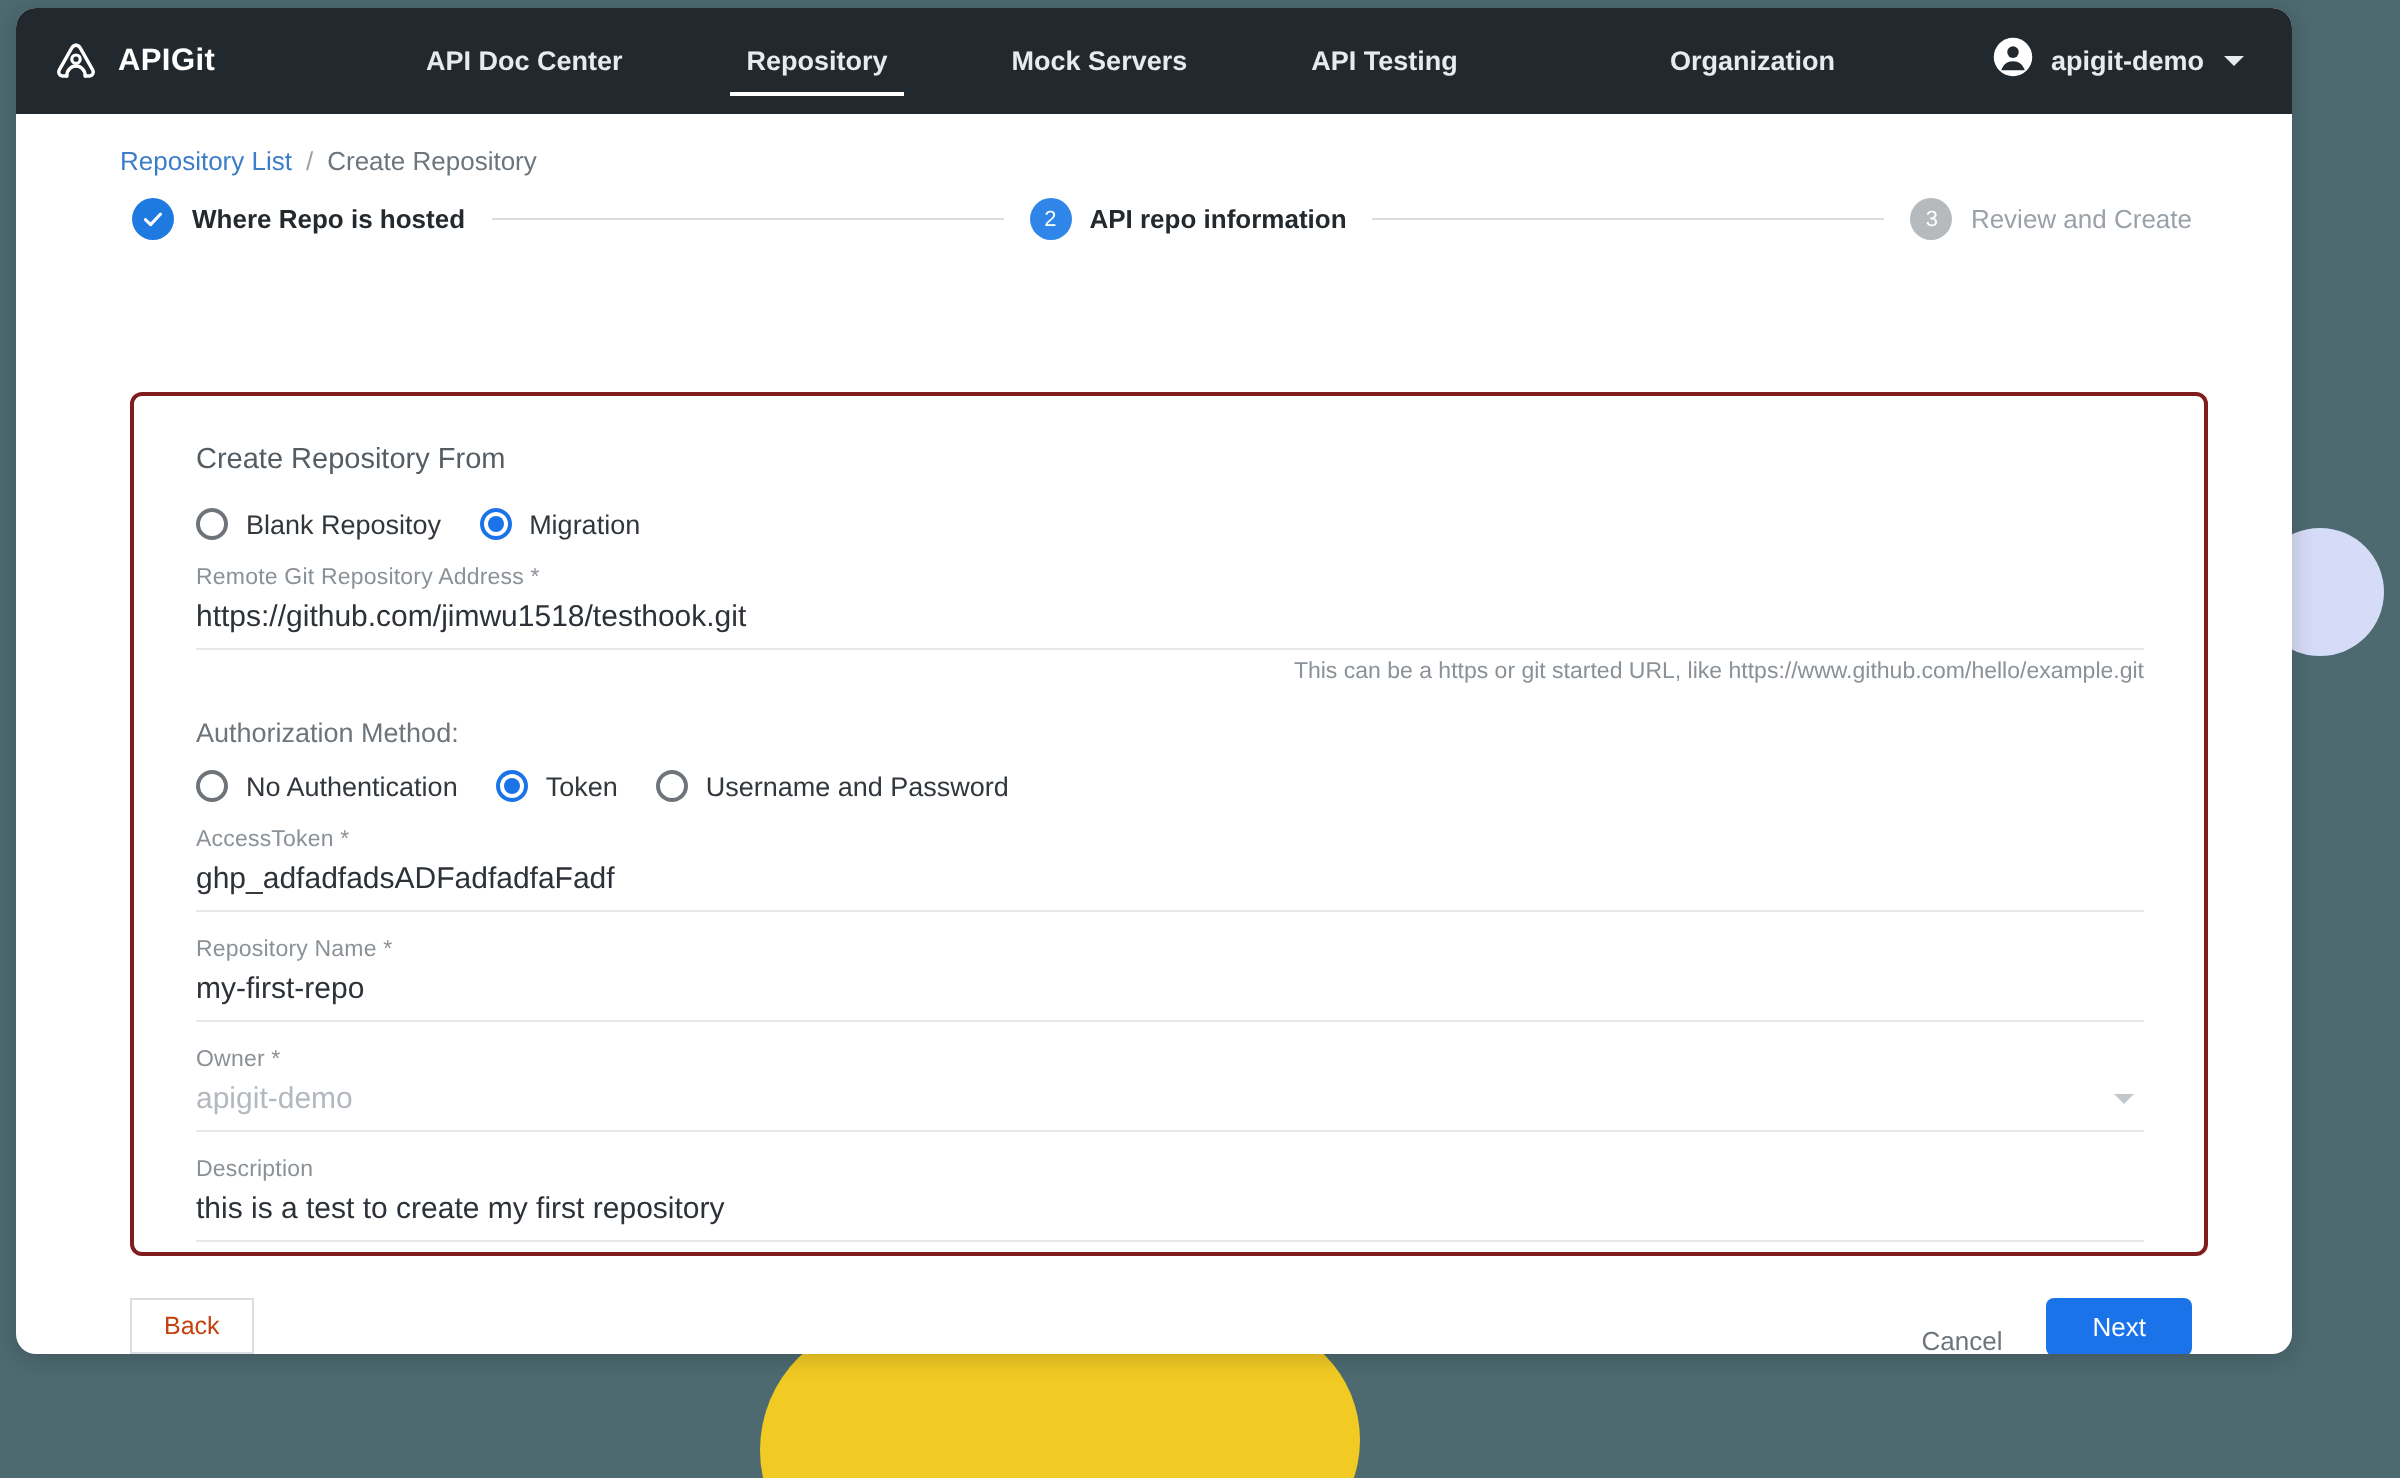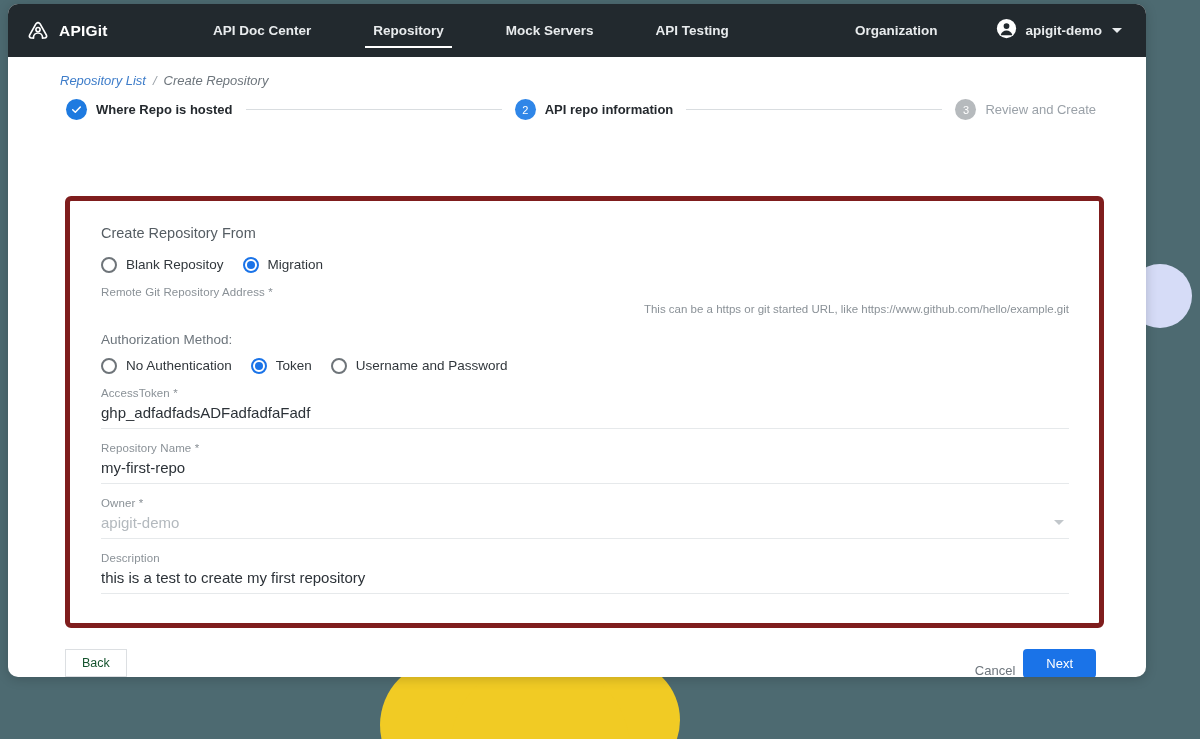--- a/index.html
+++ b/index.html
@@ -45,29 +45,29 @@
     height: 53px; line-height: 53px; position: relative; cursor: pointer;
     white-space: nowrap;
   }
   .nav-item:last-child { margin-right: 0; }
   .nav-item.active::after {
     content: ""; position: absolute; left: -8px; right: -8px; bottom: 9px;
     height: 2px; background: #ffffff;
   }
 
   #nav-right { position: absolute; right: 24px; display: flex; align-items: center; }
-  #org-link { color: #e8ebed; font-size: 13.5px; font-weight: bold; cursor: pointer; margin-right: 58px; white-space: nowrap; }
+  #org-link { color: #e8ebed; font-size: 13.5px; font-weight: bold; cursor: pointer; margin-right: 78px; white-space: nowrap; }
   #user-menu { display: flex; align-items: center; gap: 9px; cursor: pointer; }
   #user-name { color: #e8ebed; font-size: 13.5px; font-weight: bold; white-space: nowrap; }
   .caret-white { width: 0; height: 0; border-left: 5px solid transparent; border-right: 5px solid transparent; border-top: 5px solid #e8ebed; margin-left: 1px; }
 
   
   #page { padding: 0; position: relative; height: 620px; }
 
-  #breadcrumb { position: absolute; left: 52px; top: 16px; font-size: 13px; display: flex; align-items: center; gap: 7px; font-style: italic; }
+  #breadcrumb { position: absolute; left: 52px; top: 16px; font-size: 13px; display: flex; align-items: center; gap: 7px; }
   #breadcrumb .crumb-link { color: #3d7cc9; cursor: pointer; }
   #breadcrumb .crumb-sep { color: #9aa1a8; }
   #breadcrumb .crumb-current { color: #6d757c; }
 
   
   #stepper { position: absolute; left: 58px; right: 50px; top: 42px; display: flex; align-items: center; }
   .step { display: flex; align-items: center; gap: 9px; flex: 0 0 auto; }
   .step-badge {
     width: 21px; height: 21px; border-radius: 50%;
     display: flex; align-items: center; justify-content: center;
@@ -79,28 +79,28 @@
   .step-label { font-size: 13px; white-space: nowrap; }
   .step.done .step-label,
   .step.active .step-label { color: #24292e; font-weight: bold; }
   .step.todo .step-label { color: #9aa1a8; }
   .step-line { flex: 1 1 auto; height: 1px; background: #d9dde0; margin: 0 13px; }
   .check-svg { display: block; }
 
   
   #form-card {
     position: absolute; left: 57px; top: 139px; width: 1039px; height: 432px;
-    background: #fff; border: 5px solid #7f1d1d; border-radius: 6px;
+    background: #fff; border: 2px solid #7f1d1d; border-radius: 6px;
   }
   #form-inner { padding: 24px 30px 0 31px; }
 
   .section-title { font-size: 14.5px; color: #555d63; margin-bottom: 16px; }
 
   .radio-row { display: flex; align-items: center; }
-  .radio-opt { display: flex; gap: 9px; cursor: pointer; margin-right: 19px; }
+  .radio-opt { display: flex; align-items: center; gap: 9px; cursor: pointer; margin-right: 19px; }
   .radio-ring {
     width: 16px; height: 16px; border-radius: 50%;
     border: 2px solid #6e7479; display: block; position: relative; flex: 0 0 auto;
   }
   .radio-ring.checked { border-color: #1a73e8; }
   .radio-ring.checked::after {
     content: ""; position: absolute; left: 50%; top: 50%;
     width: 8px; height: 8px; margin: -4px 0 0 -4px;
     border-radius: 50%; background: #1a73e8;
   }
@@ -121,32 +121,33 @@
     border-left: 5px solid transparent; border-right: 5px solid transparent;
     border-top: 5px solid #c2c7cb;
   }
   .group-label { font-size: 13.5px; color: #6d757c; margin: 17px 0 11px 0; }
 
   
   #footer { position: absolute; left: 57px; right: 50px; top: 592px; height: 26px; }
   #back-button {
     position: absolute; left: 0; top: 0;
     background: #fff; border: 1px solid #dcdfe2; border-radius: 0;
-    font-size: 12.5px; color: #14532d; padding: 6px 16px; cursor: pointer;
+    font-size: 12.5px; color: #c2410c; padding: 6px 16px; cursor: pointer;
     font-family: "Liberation Sans", sans-serif;
   }
   #footer-right { position: absolute; right: 0; top: 0; display: flex; align-items: flex-end; gap: 8px; }
   #cancel-button {
     background: transparent; border: 0; font-size: 13px; color: #6d757c; cursor: pointer;
     font-family: "Liberation Sans", sans-serif; padding: 0;
   }
   #next-button {
     background: #1a73e8; border: 0; border-radius: 4px; color: #fff;
     font-size: 13px; padding: 7px 23px; cursor: pointer;
     font-family: "Liberation Sans", sans-serif;
+    margin-left: 14px;
   }
 </style>
 </head>
 <body>
 
 <div class="deco" id="deco-circle-y1"></div>
 <div class="deco" id="deco-circle-y3"></div>
 <div class="deco" id="deco-circle-y2"></div>
 <div class="deco" id="deco-circle-right"></div>
 
@@ -234,20 +235,21 @@
             <span class="radio-label">Blank Repositoy</span>
           </label>
           <label class="radio-opt">
             <span class="radio-ring checked"></span>
             <span class="radio-label">Migration</span>
           </label>
         </div>
 
         <div class="field">
           <span class="field-label">Remote Git Repository Address *</span>
+          <div class="field-value">https://github.com/jimwu1518/testhook.git</div>
           <div class="field-hint">This can be a https or git started URL, like https://www.github.com/hello/example.git</div>
         </div>
 
         <div class="group-label">Authorization Method:</div>
 
         <div class="radio-row">
           <label class="radio-opt">
             <span class="radio-ring"></span>
             <span class="radio-label">No Authentication</span>
           </label>

